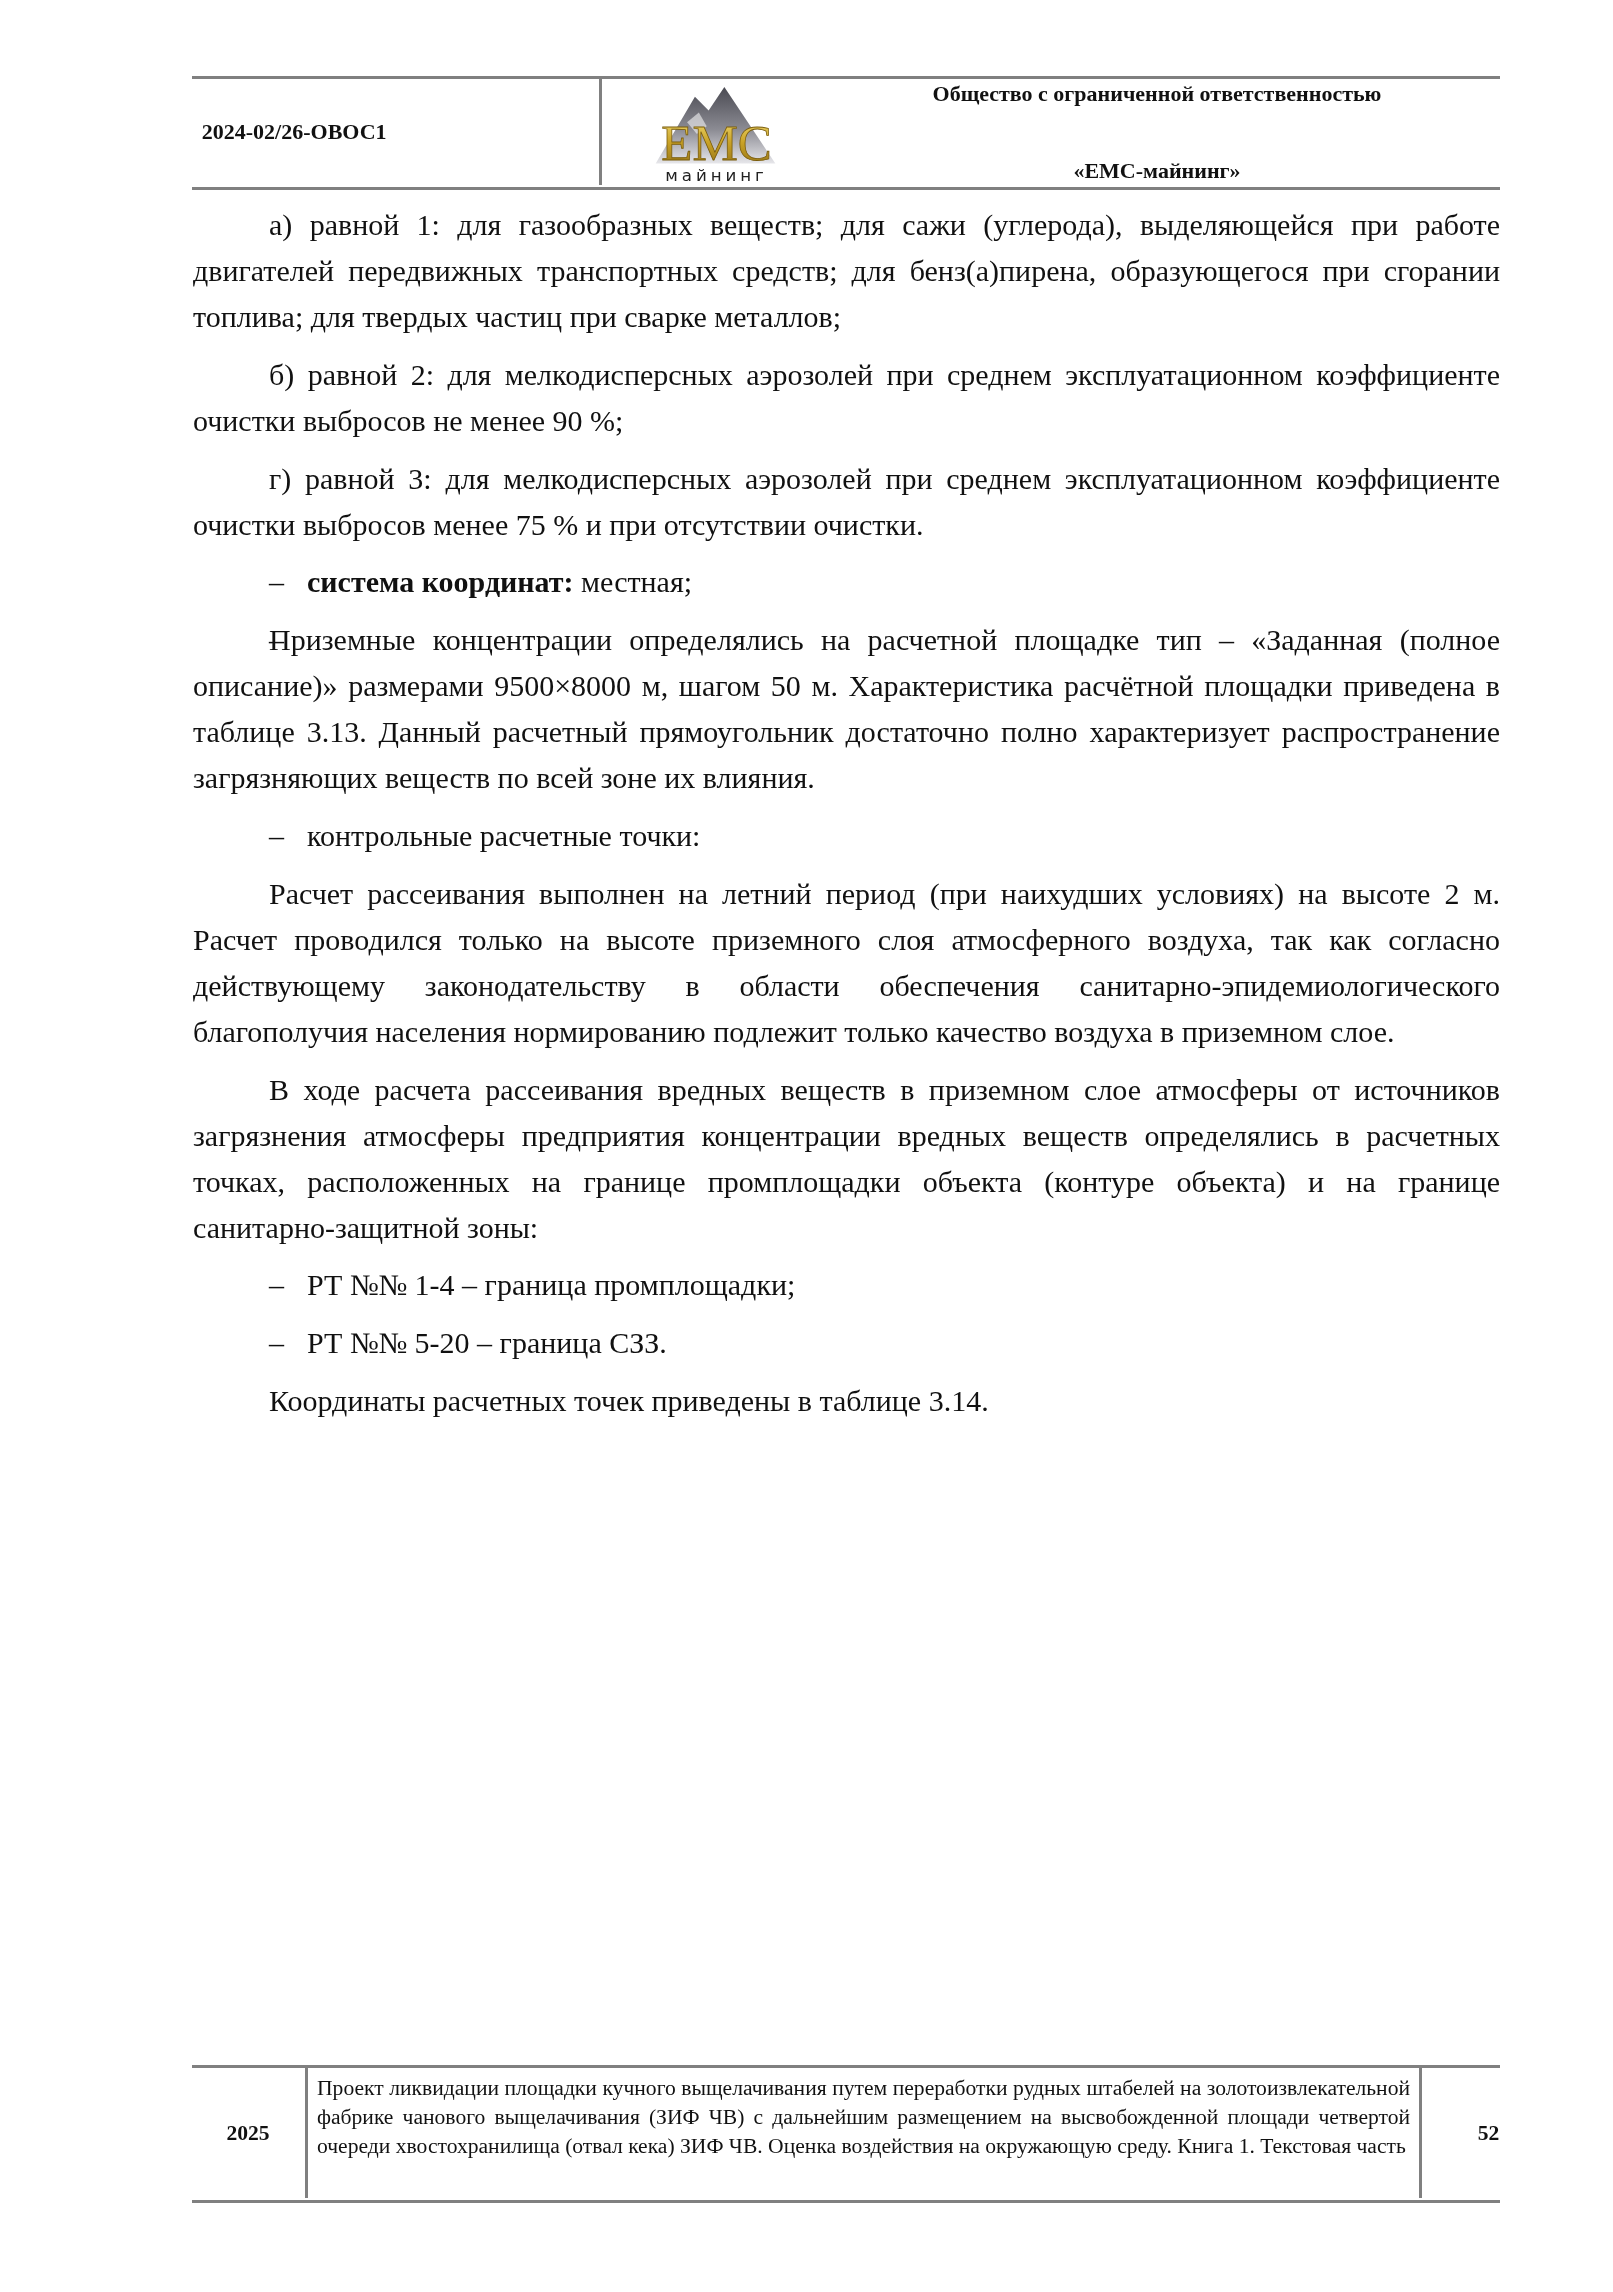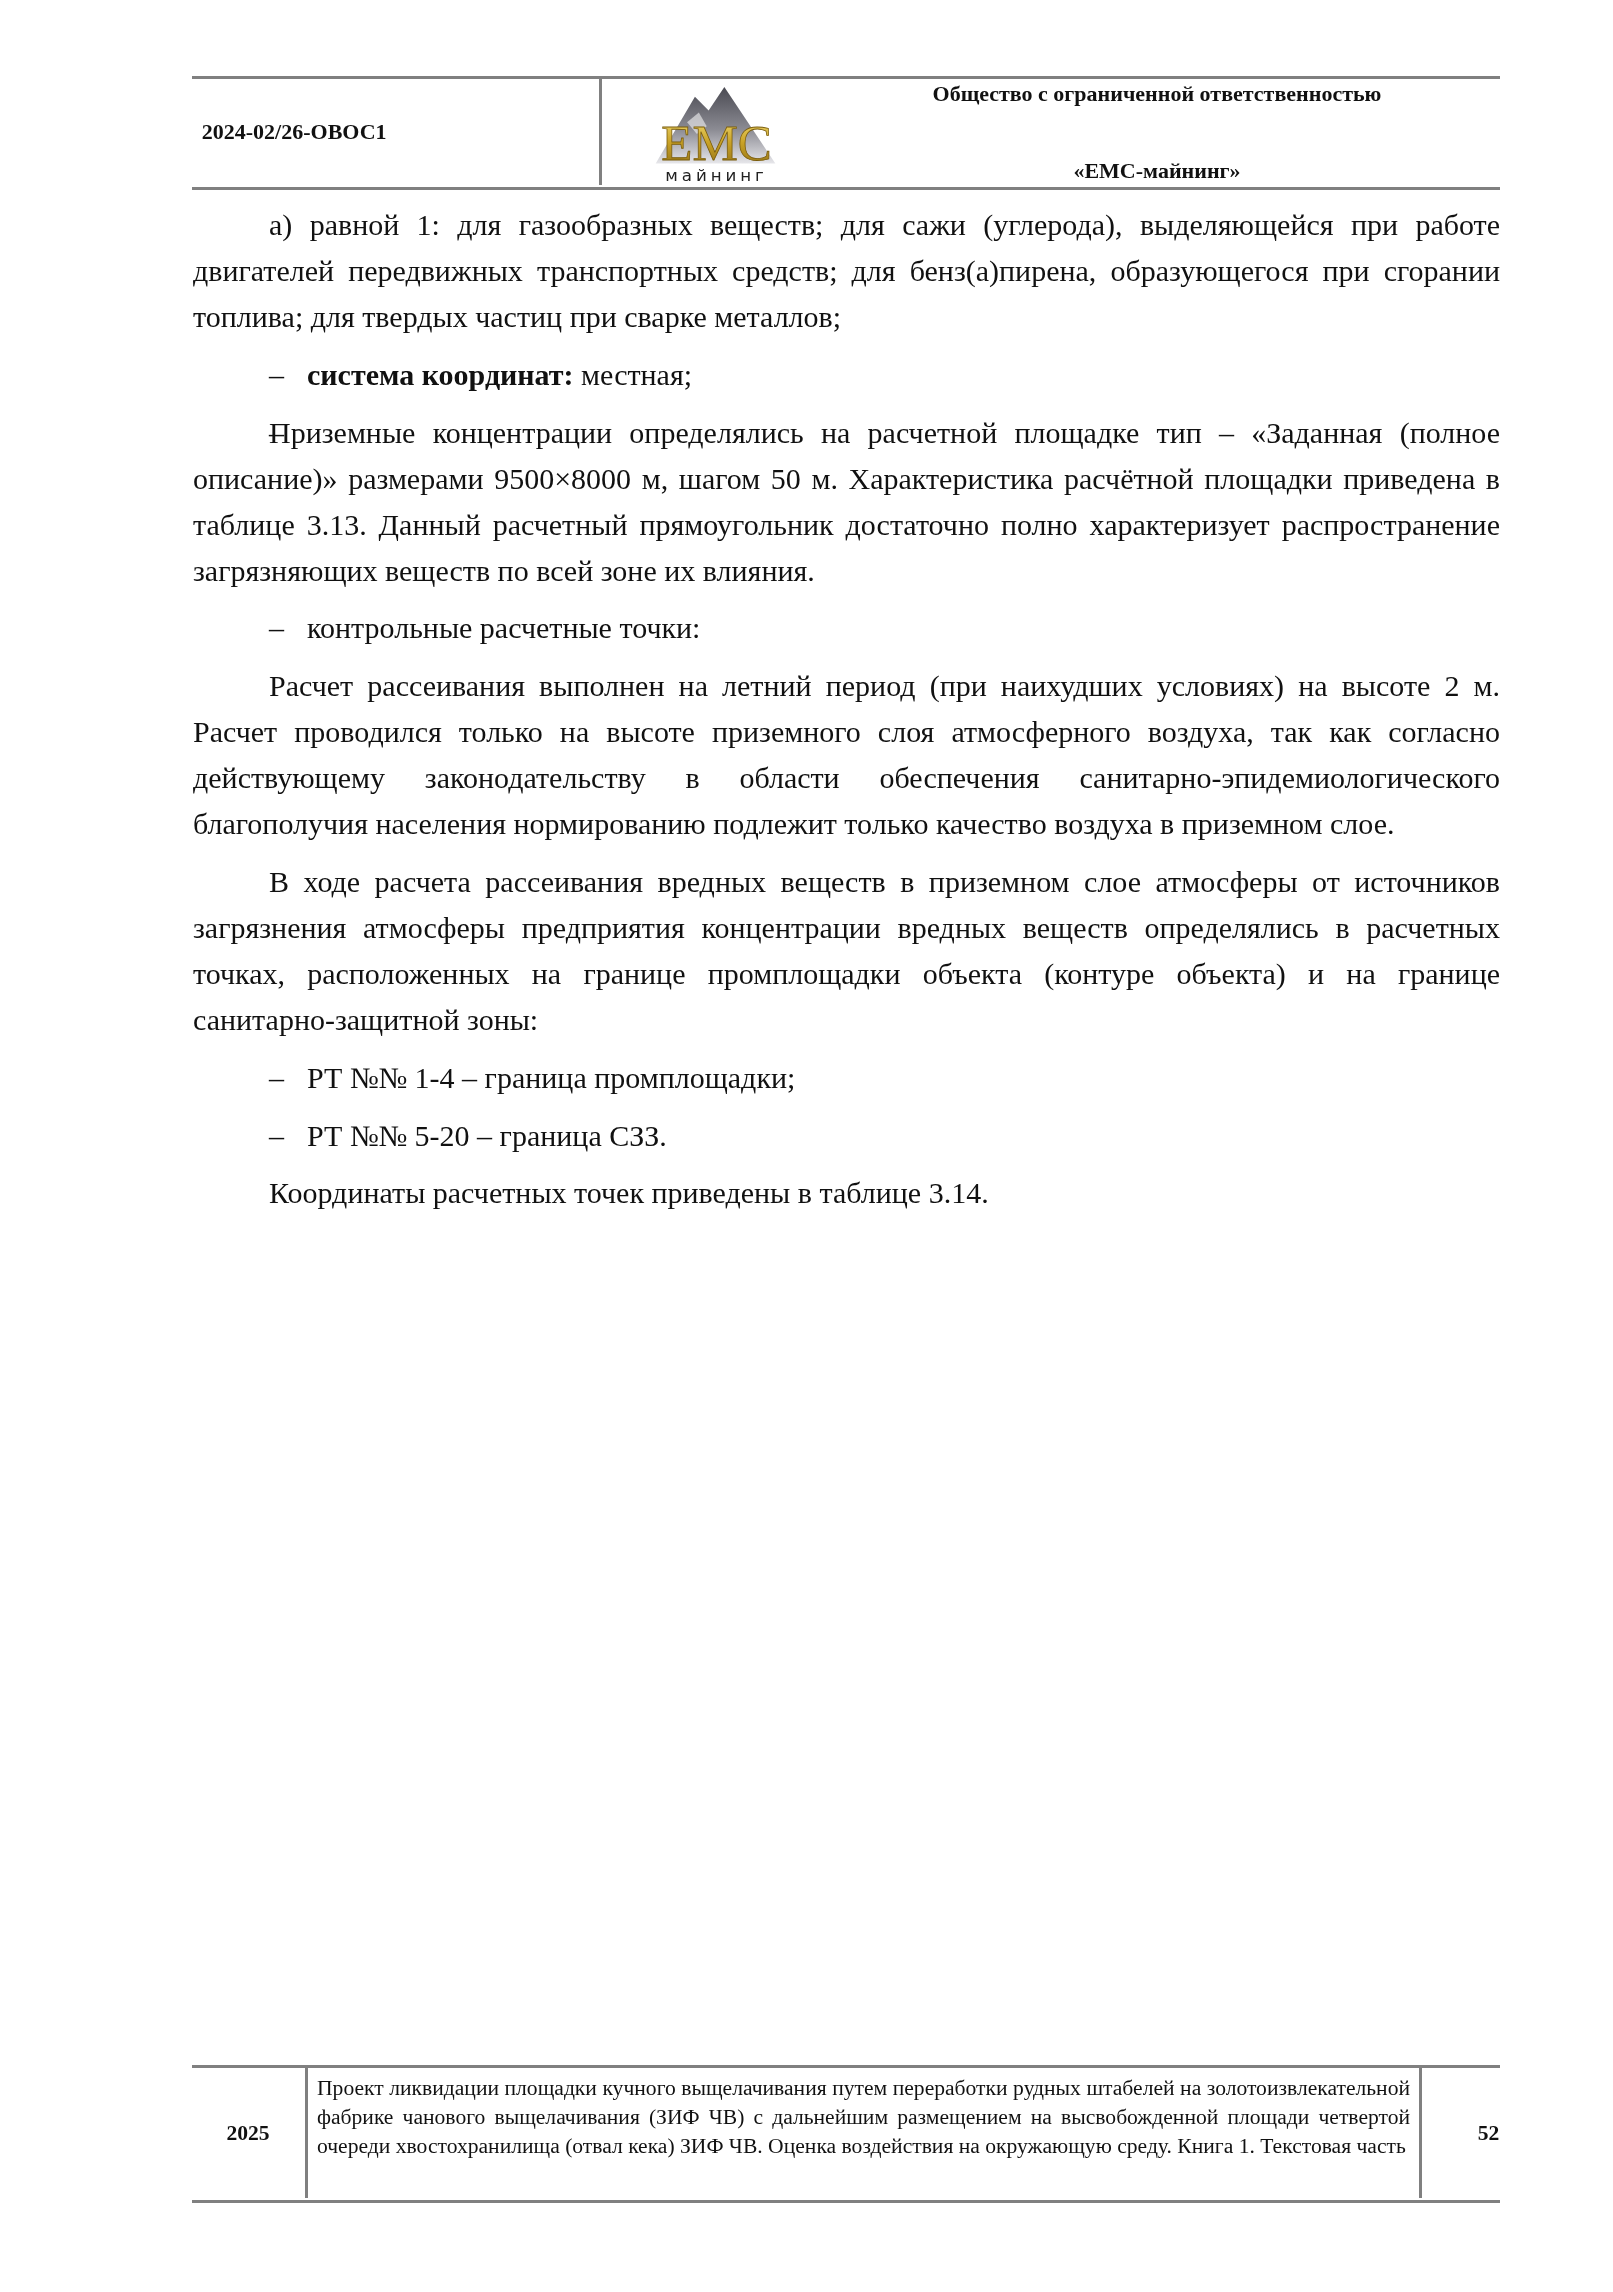--- a/index.html
+++ b/index.html
@@ -64,20 +64,22 @@
     </svg>
   </div>
   <div class="hdr-org">
     <div>Общество с ограниченной ответственностью</div>
     <div>«ЕМС-майнинг»</div>
   </div>
 </div>
 
 <div class="content" id="content">
     <div class="p">а) равной 1: для газообразных веществ; для сажи (углерода), выделяющейся при работе двигателей передвижных транспортных средств; для бенз(а)пирена, образующегося при сгорании топлива; для твердых частиц при сварке металлов;</div>
+    <div class="p">б) равной 2: для мелкодисперсных аэрозолей при среднем эксплуатационном коэффициенте очистки выбросов не менее 90 %;</div>
+    <div class="p">г) равной 3: для мелкодисперсных аэрозолей при среднем эксплуатационном коэффициенте очистки выбросов менее 75 % и при отсутствии очистки.</div>
     <div class="li"><span class="dash">–</span><span class="b">система координат:</span><span> местная;</span></div>
     <div class="li"><span class="dash">–</span></div>
     <div class="p">Приземные концентрации определялись на расчетной площадке тип – «Заданная (полное описание)» размерами 9500×8000 м, шагом 50 м. Характеристика расчётной площадки приведена в таблице 3.13. Данный расчетный прямоугольник достаточно полно характеризует распространение загрязняющих веществ по всей зоне их влияния.</div>
     <div class="li"><span class="dash">–</span><span>контрольные расчетные точки:</span></div>
     <div class="p">Расчет рассеивания выполнен на летний период (при наихудших условиях) на высоте 2 м. Расчет проводился только на высоте приземного слоя атмосферного воздуха, так как согласно действующему законодательству в области обеспечения санитарно-эпидемиологического благополучия населения нормированию подлежит только качество воздуха в приземном слое.</div>
     <div class="p">В ходе расчета рассеивания вредных веществ в приземном слое атмосферы от источников загрязнения атмосферы предприятия концентрации вредных веществ определялись в расчетных точках, расположенных на границе промплощадки объекта (контуре объекта) и на границе санитарно-защитной зоны:</div>
     <div class="li"><span class="dash">–</span><span>РТ №№ 1-4 – граница промплощадки;</span></div>
     <div class="li"><span class="dash">–</span><span>РТ №№ 5-20 – граница СЗЗ.</span></div>
     <div class="p">Координаты расчетных точек приведены в таблице 3.14.</div>
   </div>

